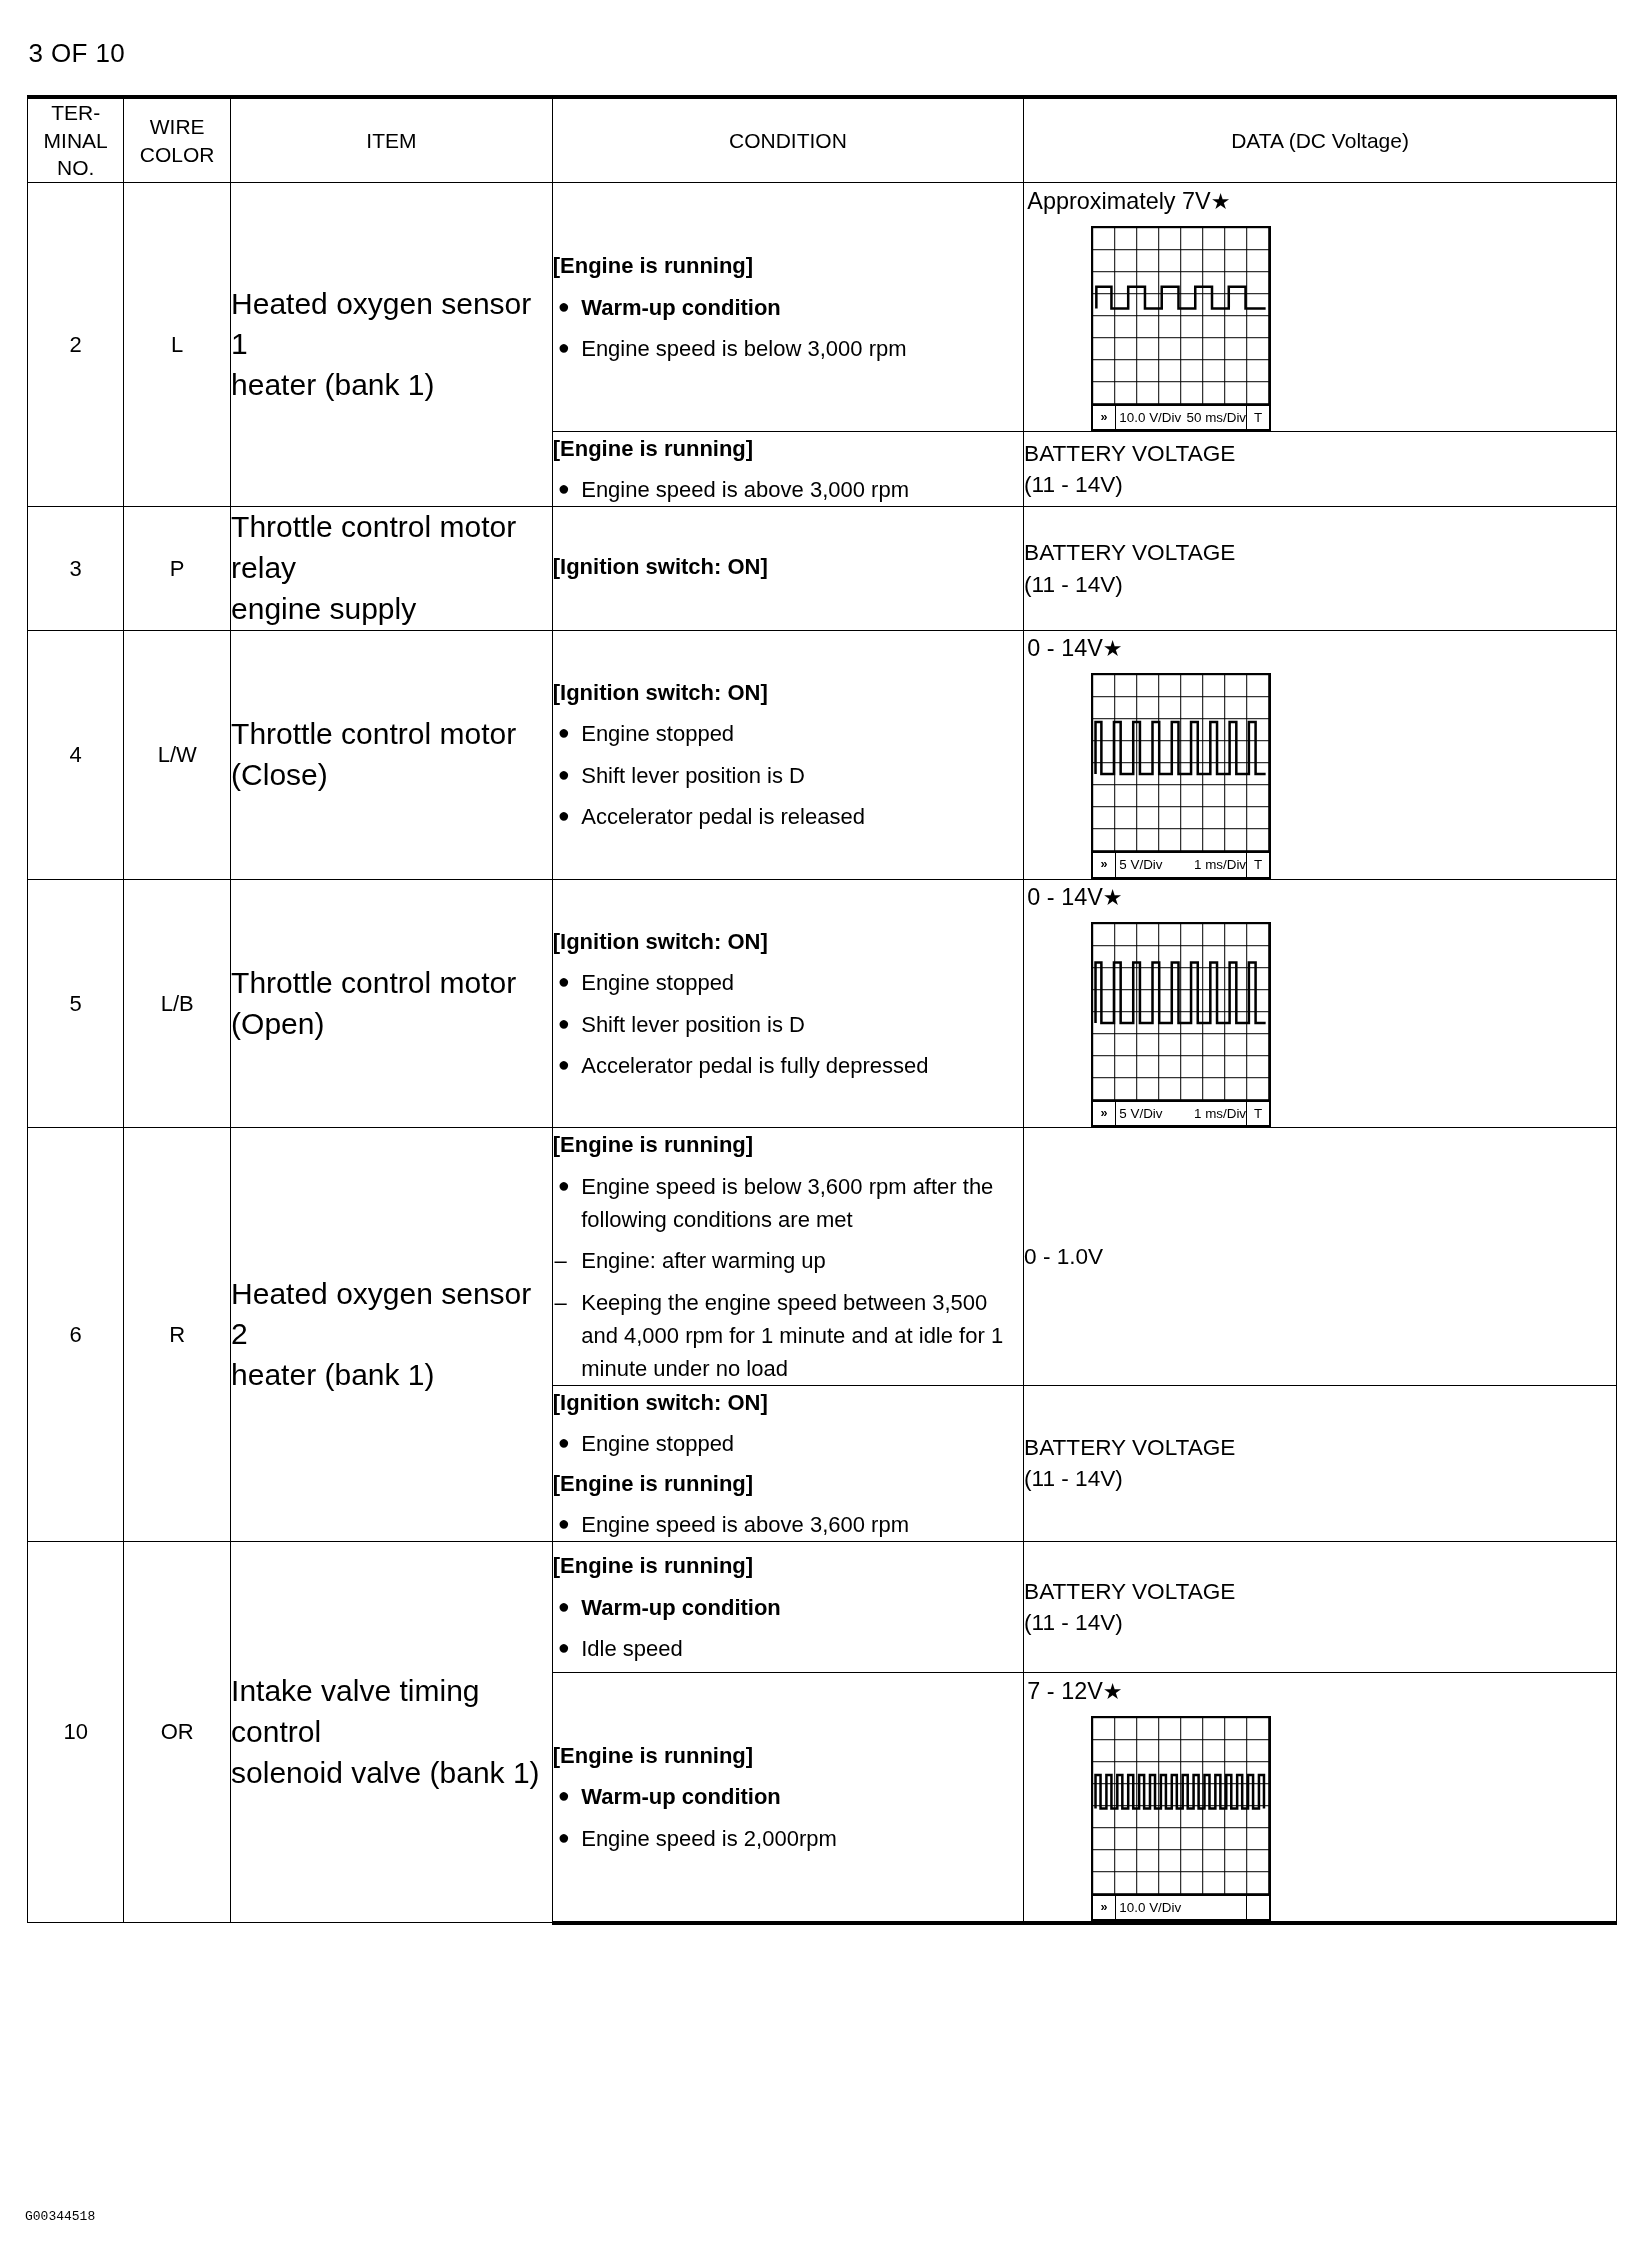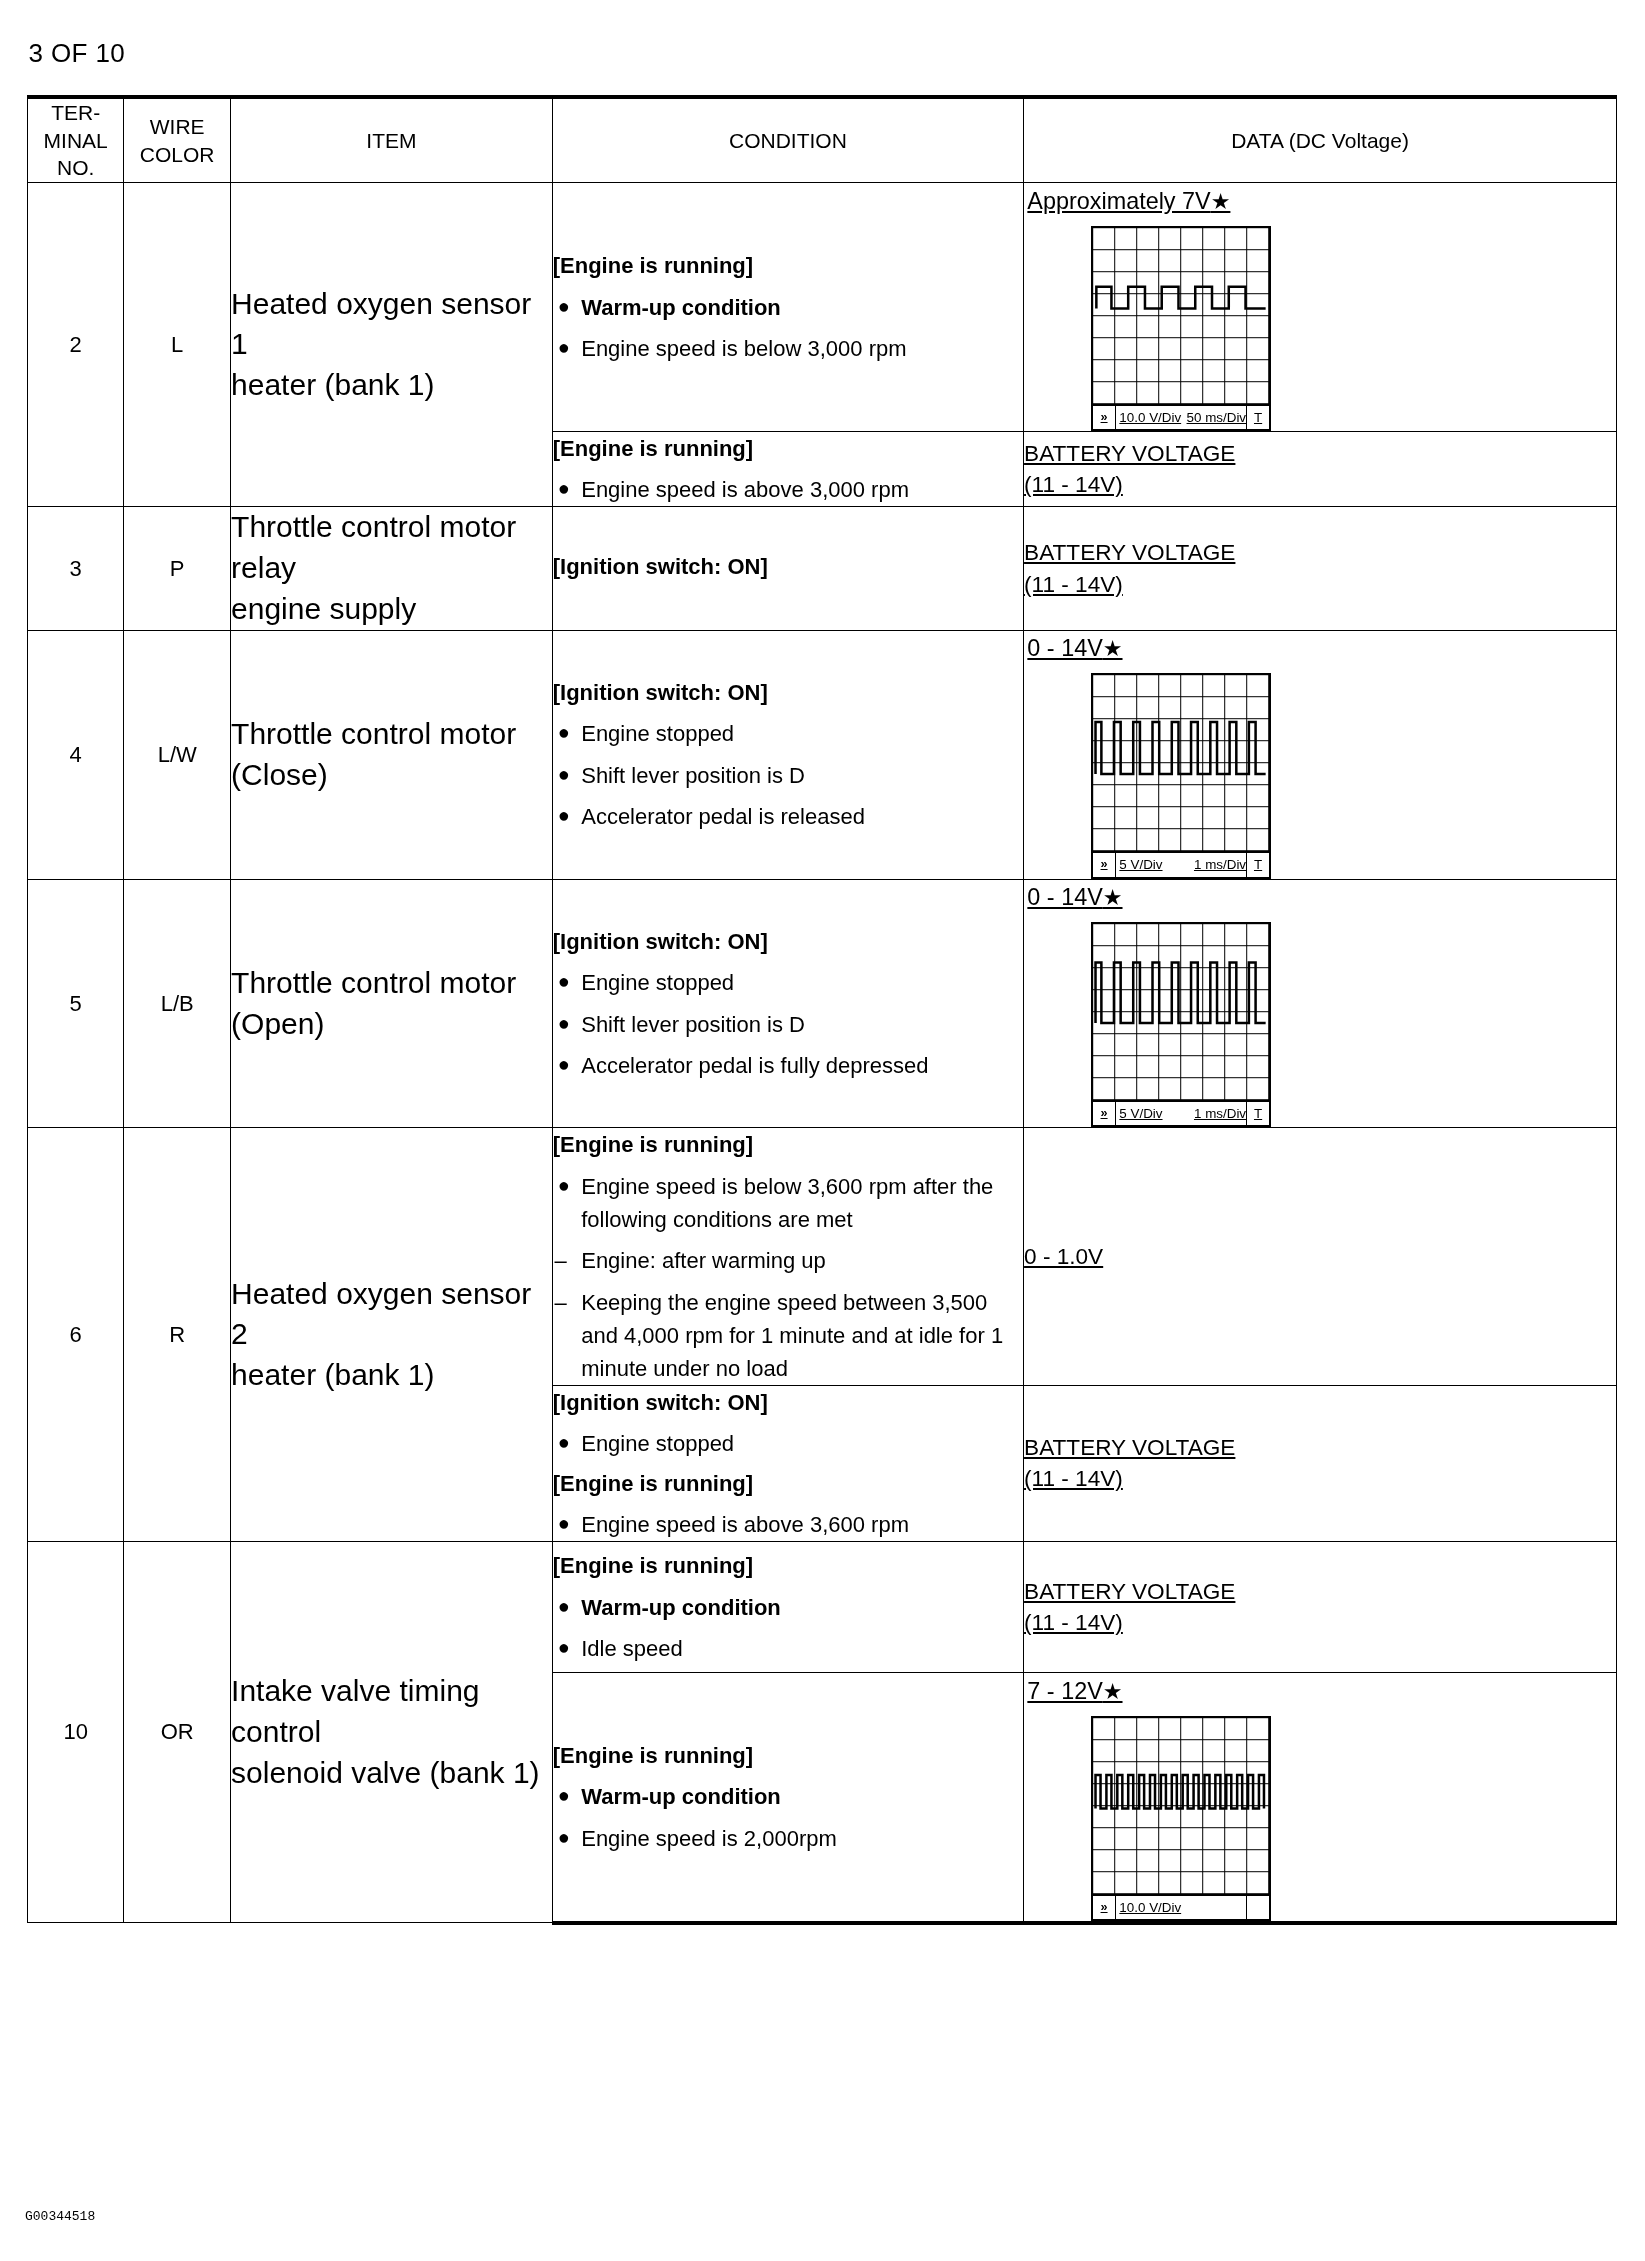--- a/index.html
+++ b/index.html
@@ -78,21 +78,20 @@
     font-size: 22px;
     line-height: 1.5;
     padding: 15px 11.7px 15px 13.4px;
     vertical-align: middle;
   }
   .cell-data {
     font-size: 22.6px;
     line-height: 1.38;
     padding: 11.7px 10px 11.7px 13.4px;
     vertical-align: middle;
-    text-decoration: underline;
   }
 
   .cond-head {
     font-weight: bold;
     margin: 0 0 5px 0;
   }
   ul.cond-list {
     list-style: none;
     margin: 0;
     padding: 0;

